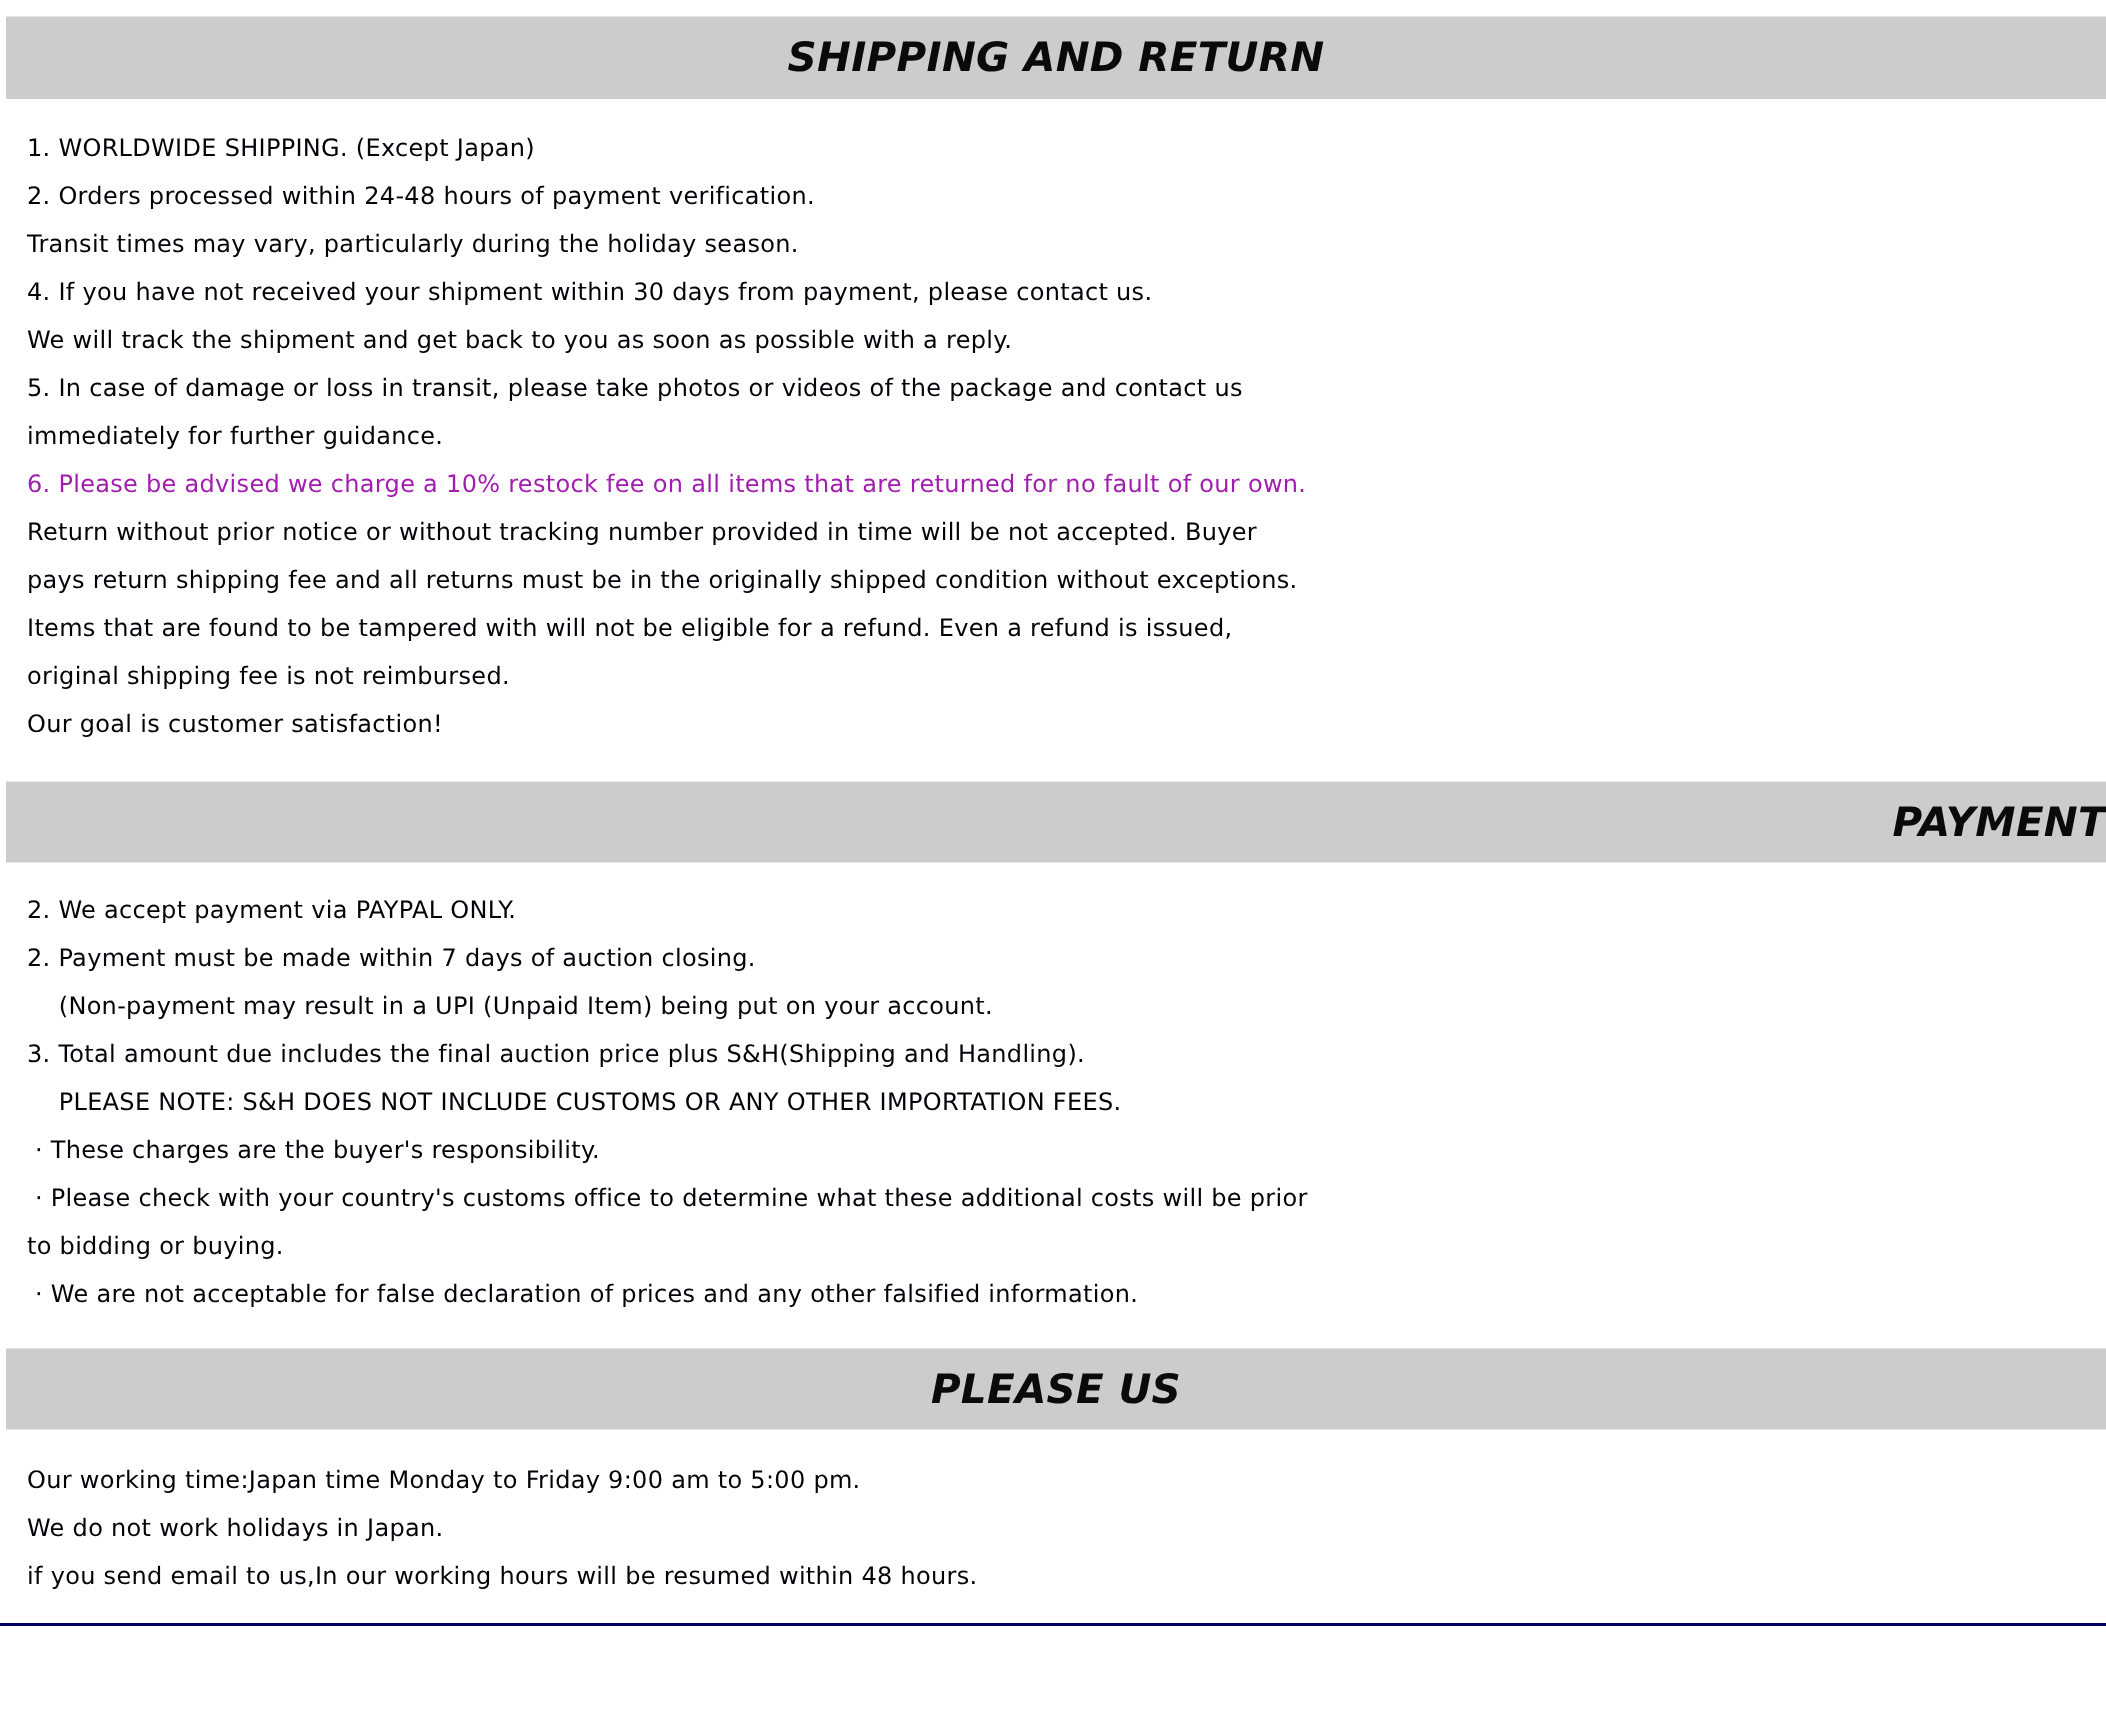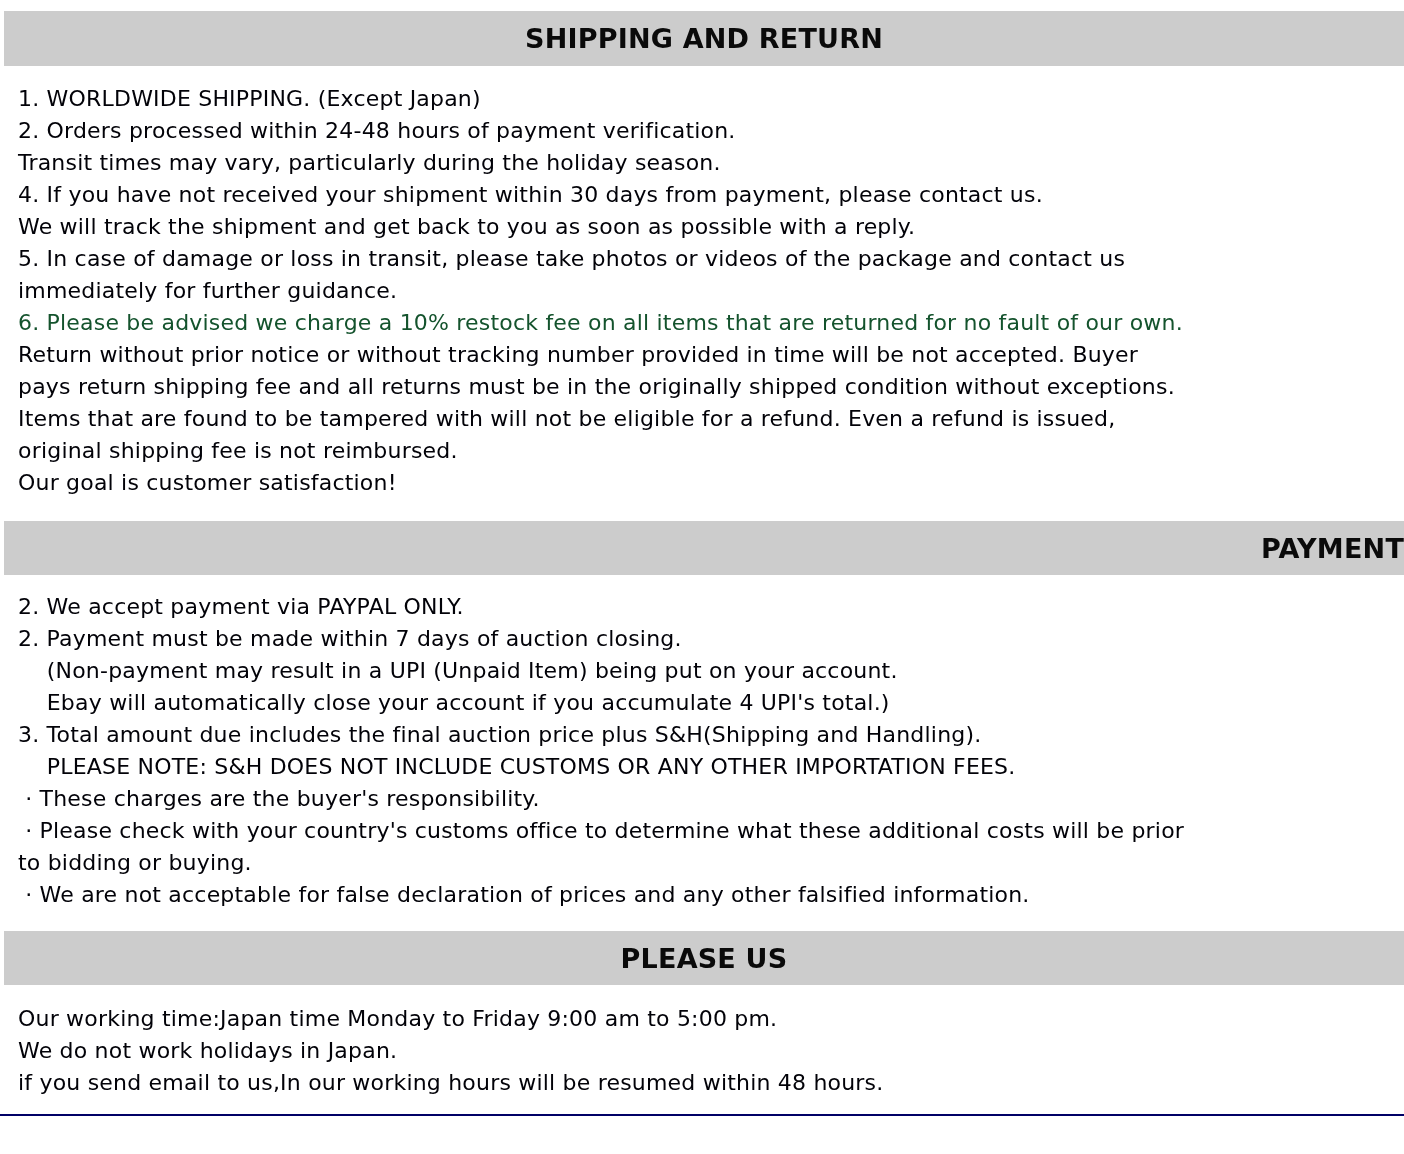--- a/index.html
+++ b/index.html
@@ -21,41 +21,42 @@
     height: 54px;
     display: flex;
     align-items: center;
     justify-content: center;
   }
   .section-header .section-title {
     font-size: 27px;
     font-weight: bold;
     letter-spacing: 0.2px;
     color: #0a0a0a;
+    font-style: italic;
   }
   .section-header.first {
     margin-top: 11px;
     height: 55px;
   }
   .section-header.second {
     margin-top: 22px;
     justify-content: flex-end;
   }
   .section-header.third {
     margin-top: 20px;
   }
   .section-body {
     padding-left: 18px;
     padding-right: 4px;
   }
   .section-body.body-1 { margin-top: 17px; }
   .section-body.body-2 { margin-top: 16px; }
   .section-body.body-3 { margin-top: 18px; }
   .text-line {
-    font-size: 22px;
+    font-size: 16px;
     line-height: 32px;
     white-space: pre;
     letter-spacing: 0.2px;
     color: #020208;
   }
   .bottom-rule {
     margin-top: 15px;
     height: 2px;
     width: 100%;
     background: var(--divider-color, #000066);
@@ -69,38 +70,37 @@
     <span class="section-title">SHIPPING AND RETURN</span>
   </div>
   <div class="section-body body-1">
       <div class="text-line" style="color: rgb(2, 2, 8);">1. WORLDWIDE SHIPPING. (Except Japan)</div>
       <div class="text-line" style="color: rgb(2, 2, 8);">2. Orders processed within 24-48 hours of payment verification.</div>
       <div class="text-line" style="color: rgb(2, 2, 8);">Transit times may vary, particularly during the holiday season.</div>
       <div class="text-line" style="color: rgb(2, 2, 8);">4. If you have not received your shipment within 30 days from payment, please contact us.</div>
       <div class="text-line" style="color: rgb(2, 2, 8);">We will track the shipment and get back to you as soon as possible with a reply.</div>
       <div class="text-line" style="color: rgb(2, 2, 8);">5. In case of damage or loss in transit, please take photos or videos of the package and contact us</div>
       <div class="text-line" style="color: rgb(2, 2, 8);">immediately for further guidance.</div>
-      <div class="text-line" style="color: #14532d;">6. Please be advised we charge a 10% restock fee on all items that are returned for no fault of our own.</div>
+      <div class="text-line" style="color: #a21caf;">6. Please be advised we charge a 10% restock fee on all items that are returned for no fault of our own.</div>
       <div class="text-line" style="color: rgb(2, 2, 8);">Return without prior notice or without tracking number provided in time will be not accepted. Buyer</div>
       <div class="text-line" style="color: rgb(2, 2, 8);">pays return shipping fee and all returns must be in the originally shipped condition without exceptions.</div>
       <div class="text-line" style="color: rgb(2, 2, 8);">Items that are found to be tampered with will not be eligible for a refund. Even a refund is issued,</div>
       <div class="text-line" style="color: rgb(2, 2, 8);">original shipping fee is not reimbursed.</div>
       <div class="text-line" style="color: rgb(2, 2, 8);">Our goal is customer satisfaction!</div>
     </div>
 </div>
 
 <div class="section">
   <div class="section-header second">
     <span class="section-title">PAYMENT</span>
   </div>
   <div class="section-body body-2">
       <div class="text-line" style="color: rgb(2, 2, 8);">2. We accept payment via PAYPAL ONLY.</div>
       <div class="text-line" style="color: rgb(2, 2, 8);">2. Payment must be made within 7 days of auction closing.</div>
       <div class="text-line" style="color: rgb(2, 2, 8);">    (Non-payment may result in a UPI (Unpaid Item) being put on your account.</div>
-      <div class="text-line" style="color: rgb(2, 2, 8);">    Ebay will automatically close your account if you accumulate 4 UPI's total.)</div>
       <div class="text-line" style="color: rgb(2, 2, 8);">3. Total amount due includes the final auction price plus S&amp;H(Shipping and Handling).</div>
       <div class="text-line" style="color: rgb(2, 2, 8);">    PLEASE NOTE: S&amp;H DOES NOT INCLUDE CUSTOMS OR ANY OTHER IMPORTATION FEES.</div>
       <div class="text-line" style="color: rgb(2, 2, 8);"> · These charges are the buyer's responsibility.</div>
       <div class="text-line" style="color: rgb(2, 2, 8);"> · Please check with your country's customs office to determine what these additional costs will be prior</div>
       <div class="text-line" style="color: rgb(2, 2, 8);">to bidding or buying.</div>
       <div class="text-line" style="color: rgb(2, 2, 8);"> · We are not acceptable for false declaration of prices and any other falsified information.</div>
     </div>
 </div>
 
 <div class="section">

